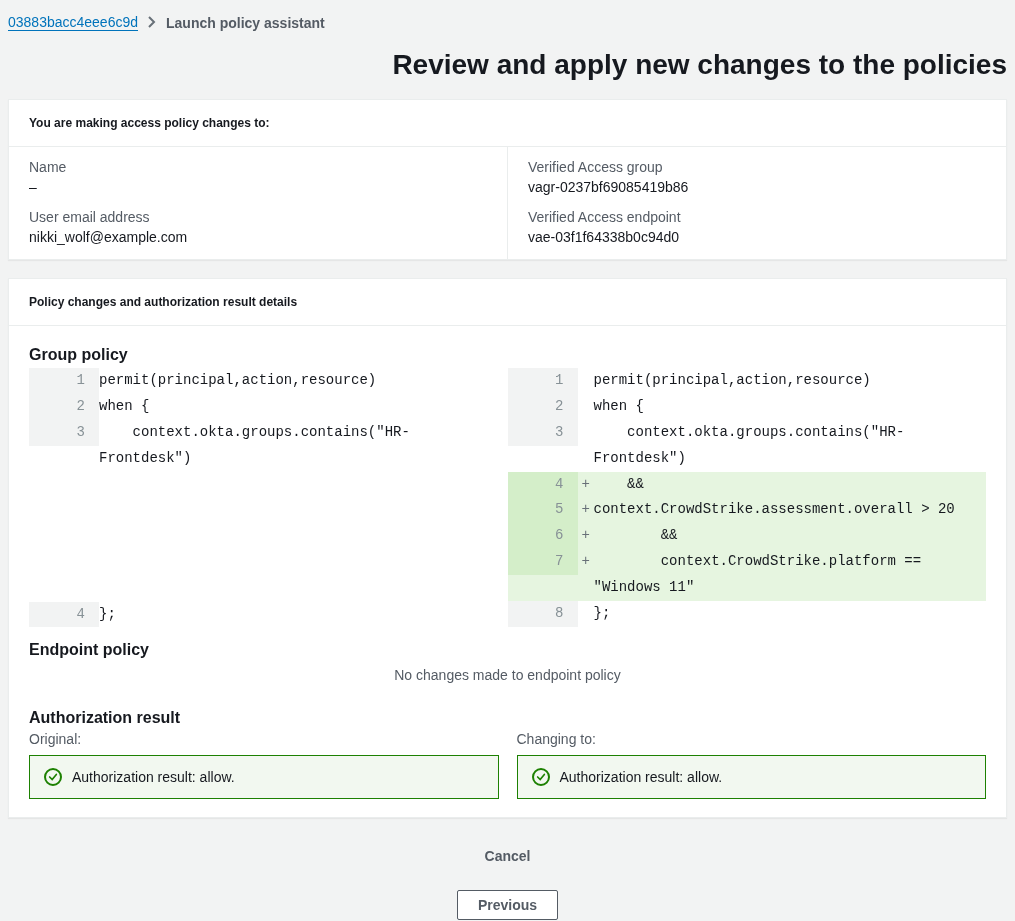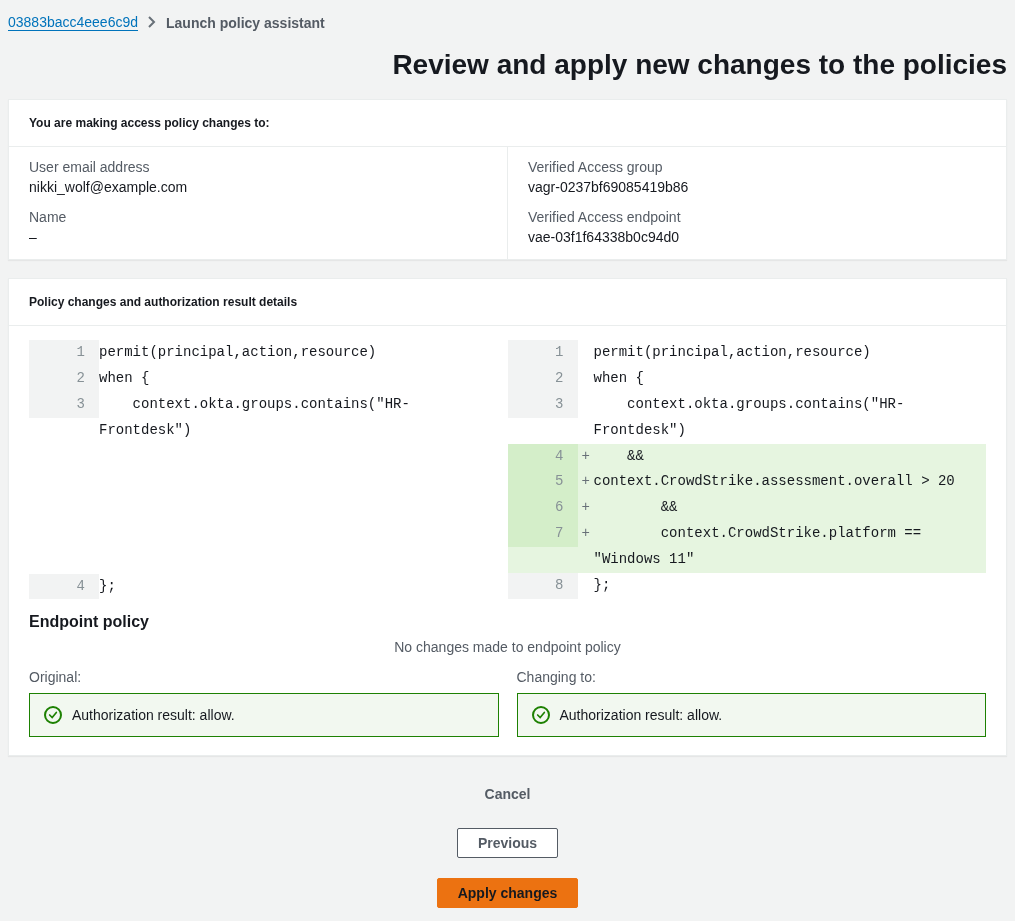--- a/index.html
+++ b/index.html
@@ -170,44 +170,45 @@
     <span class="breadcrumb-current">Launch policy assistant</span>
   </div>
 
   <h1 class="page-title">Review and apply new changes to the policies</h1>
 
   <div class="panel">
     <div class="panel-header">You are making access policy changes to:</div>
     <div class="kv-grid">
       <div class="kv-col">
         <div class="kv-item">
+          <div class="kv-label">Name</div>
+          <div class="kv-value">–</div>
+        </div>
+        <div class="kv-item">
           <div class="kv-label">User email address</div>
           <div class="kv-value">nikki_wolf@example.com</div>
-        </div>
-        <div class="kv-item">
-          <div class="kv-label">Name</div>
-          <div class="kv-value">–</div>
         </div>
       </div>
       <div class="kv-col">
         <div class="kv-item">
           <div class="kv-label">Verified Access group</div>
           <div class="kv-value">vagr-0237bf69085419b86</div>
         </div>
         <div class="kv-item">
           <div class="kv-label">Verified Access endpoint</div>
           <div class="kv-value">vae-03f1f64338b0c94d0</div>
         </div>
       </div>
     </div>
   </div>
 
   <div class="panel">
     <div class="panel-header">Policy changes and authorization result details</div>
     <div class="panel-body">
+      <div class="section-title">Group policy</div>
 
       <div class="diff">
         <div class="diff-side" id="diff-left">
             <div class="diff-row">
               <div class="gutter">1</div>
               <div class="code">permit(principal,action,resource)</div>
             </div>
             <div class="diff-row">
               <div class="gutter">2</div>
               <div class="code">when {</div>
@@ -281,20 +282,21 @@
               <div class="gutter">8</div>
               <div class="marker"></div>
               <div class="code">};</div>
             </div>
           </div>
       </div>
 
       <div class="section-title sm">Endpoint policy</div>
       <div class="no-changes">No changes made to endpoint policy</div>
 
+      <div class="section-title sm">Authorization result</div>
       <div class="auth-grid">
         <div class="auth-col">
           <div class="auth-label">Original:</div>
           <div class="result-box">
             <span class="result-icon">
               <svg viewBox="0 0 12 12">
                   <path d="M2 6 L5 9 L10 3" stroke="#1d8102" stroke-width="2" fill="none" stroke-linecap="round"></path>
                 </svg>
             </span>
             <span>Authorization result: allow.</span>

